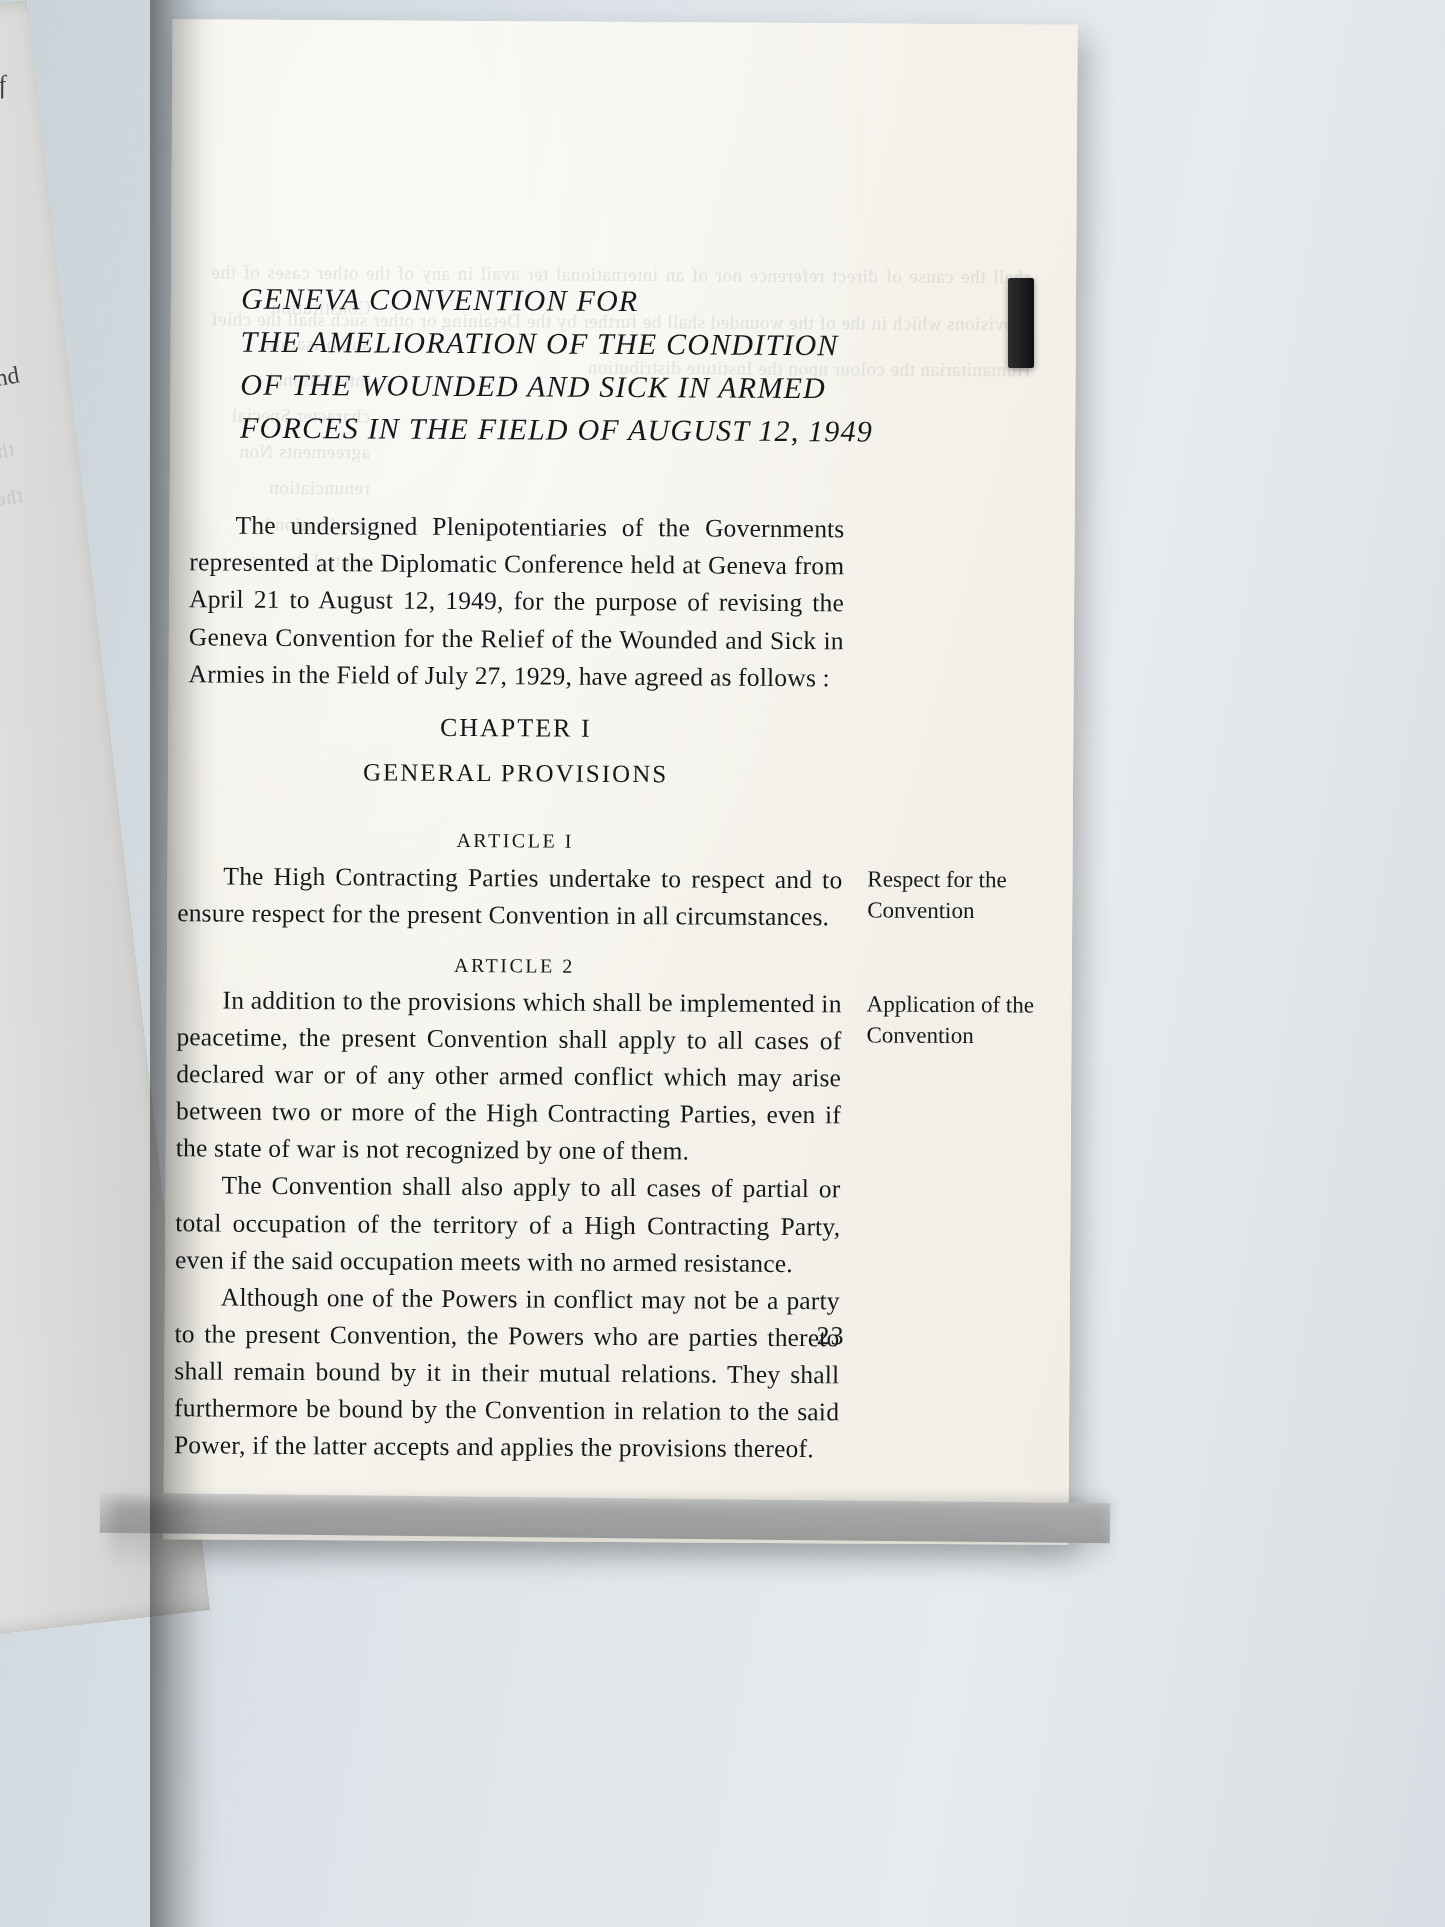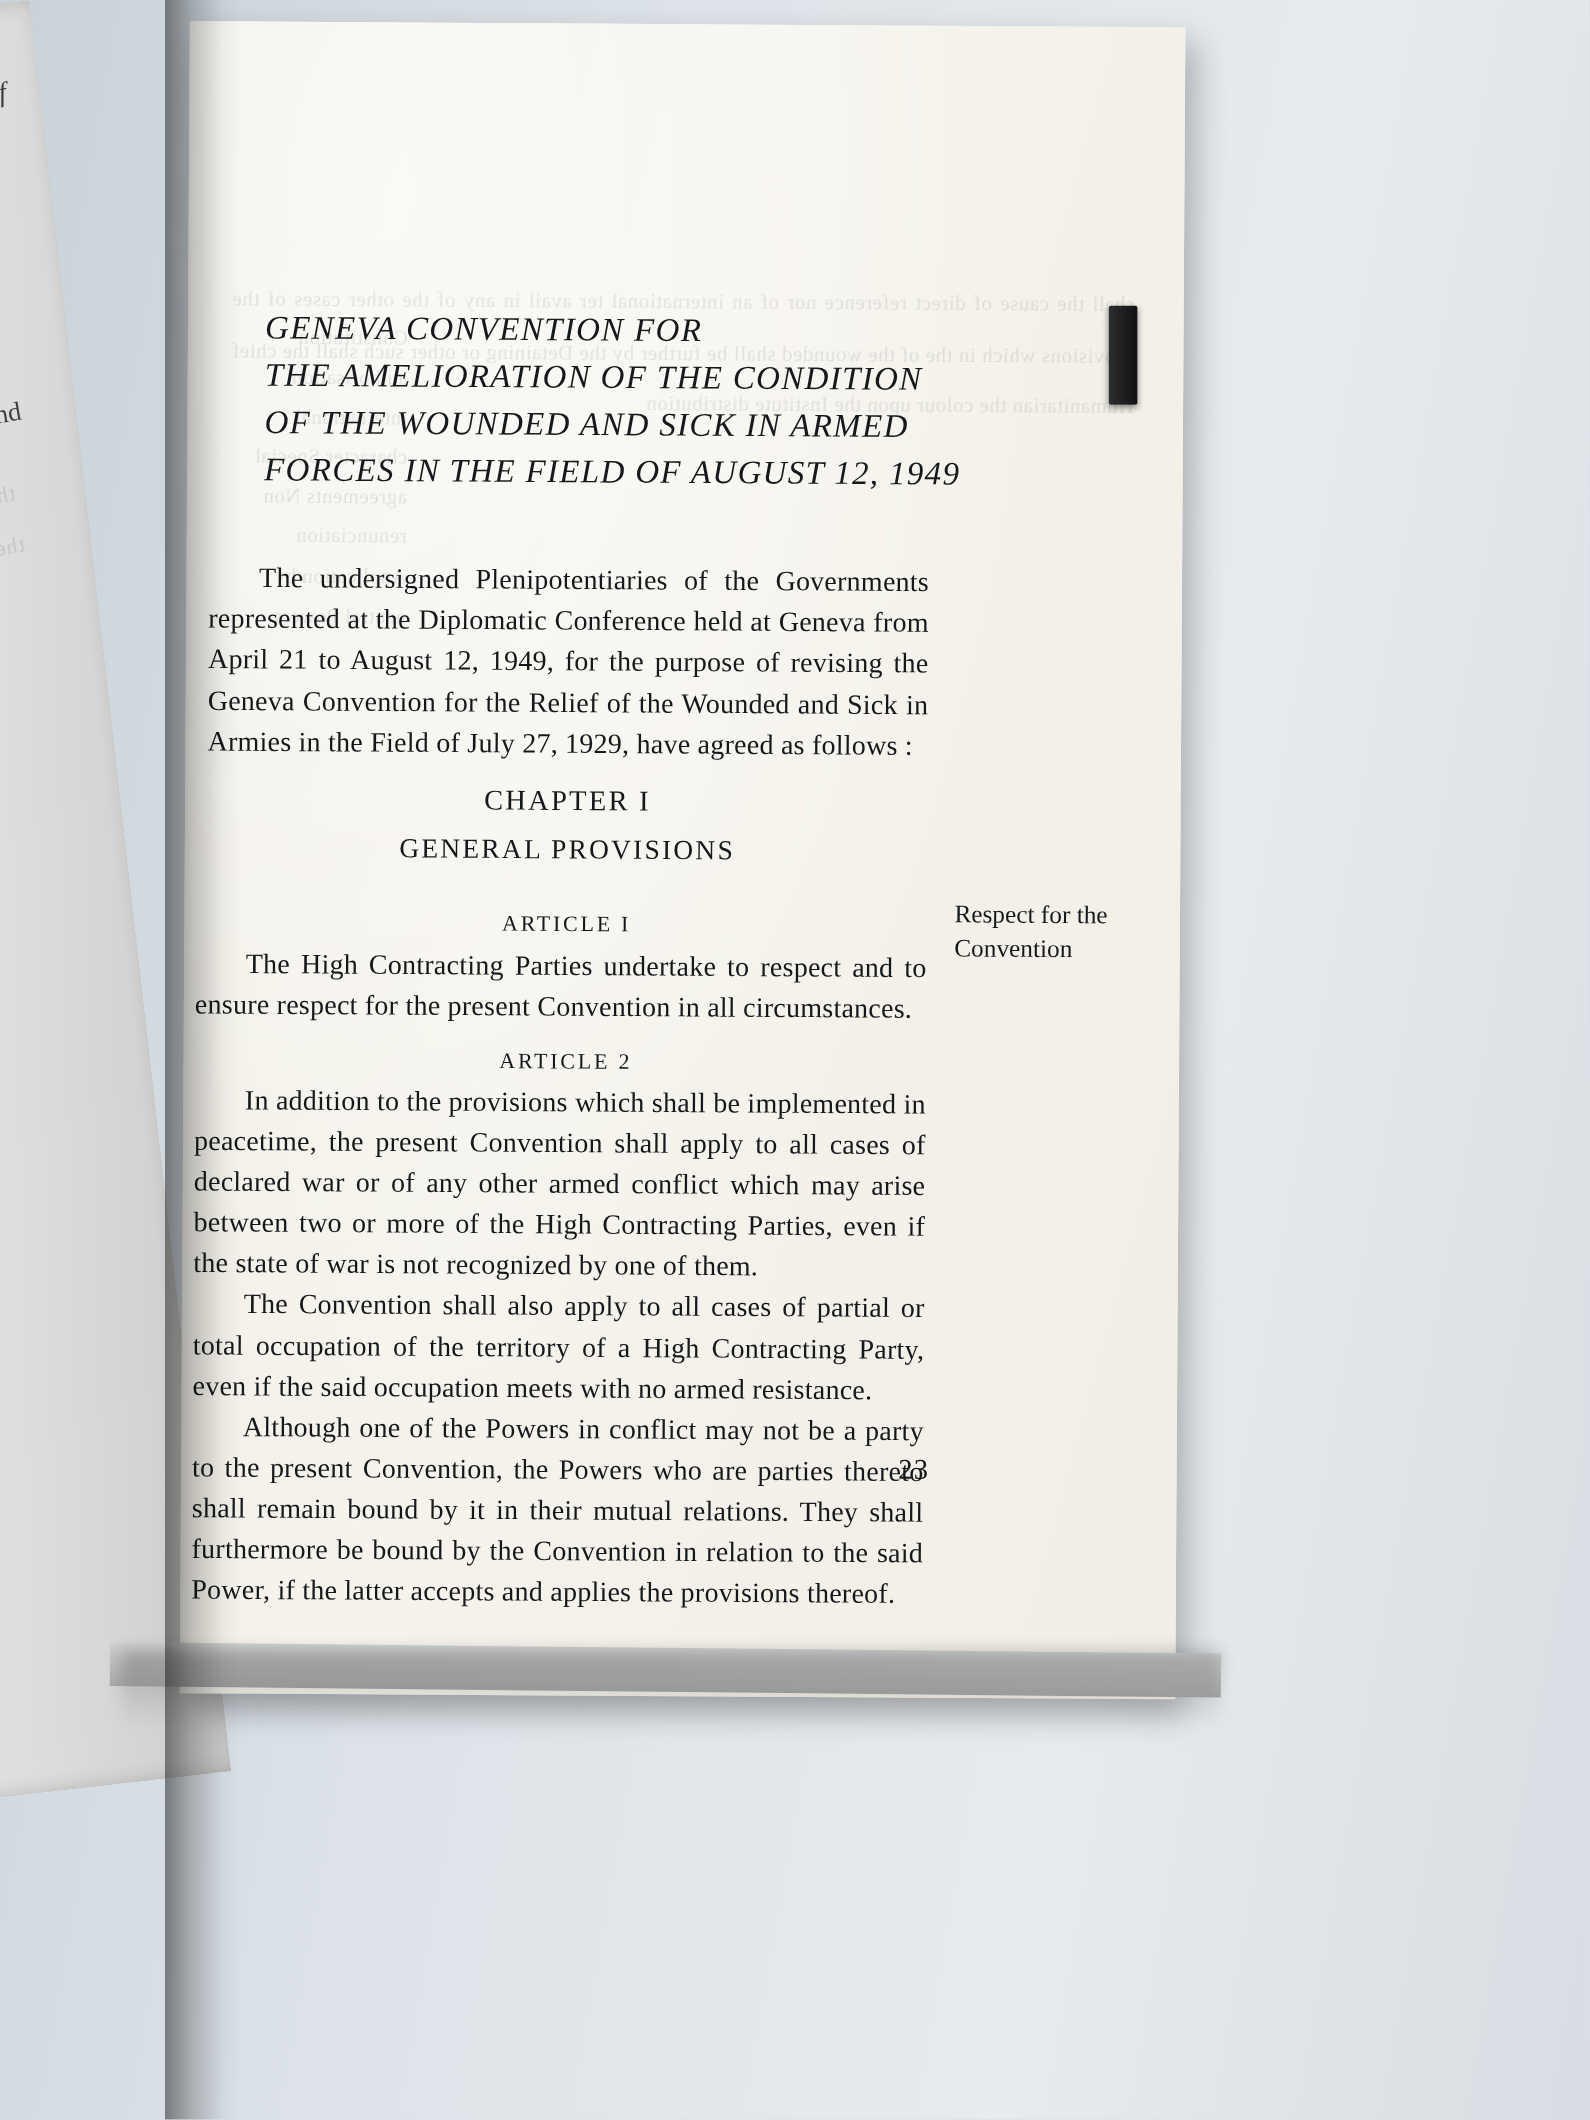--- a/index.html
+++ b/index.html
@@ -203,21 +203,21 @@
   }
 
   .margin-note {
     position: absolute;
     left: 700px;
     width: 185px;
     font-size: 23px;
     line-height: 1.36;
     color: #16191c;
   }
-  .note-1 { top: 792px; }
+  .note-1 { top: 840px; }
   .note-2 { top: 965px; }
 
   .folio {
     position: absolute;
     left: 20px;
     top: 1298px;
     width: 660px;
     text-align: right;
     font-size: 26px;
     letter-spacing: 1px;
@@ -298,20 +298,21 @@
         <p>The High Contracting Parties undertake to respect and to ensure respect for the present Convention in all circumstances.</p>
       </div>
       <div class="margin-note note-1">Respect for the Convention</div>
 
       <div class="article-head art2-head">ARTICLE 2</div>
       <div class="body-block art2-body">
         <p>In addition to the provisions which shall be implemented in peacetime, the present Convention shall apply to all cases of declared war or of any other armed conflict which may arise between two or more of the High Contracting Parties, even if the state of war is not recognized by one of them.</p>
         <p>The Convention shall also apply to all cases of partial or total occupation of the territory of a High Contracting Party, even if the said occupation meets with no armed resistance.</p>
         <p>Although one of the Powers in conflict may not be a party to the present Convention, the Powers who are parties thereto shall remain bound by it in their mutual relations. They shall furthermore be bound by the Convention in relation to the said Power, if the latter accepts and applies the provisions thereof.</p>
       </div>
+      <div class="margin-note note-2">Application of the Convention</div>
 
       <div class="folio">23</div>
     </div>
   </div>
 
   <div class="gutter"></div>
   <div class="edge-clip"></div>
 
 </div>
 

